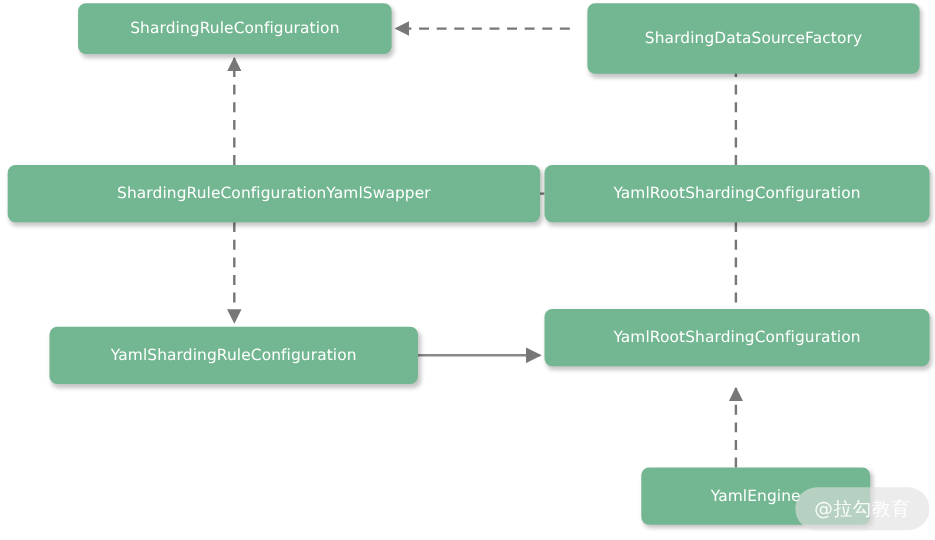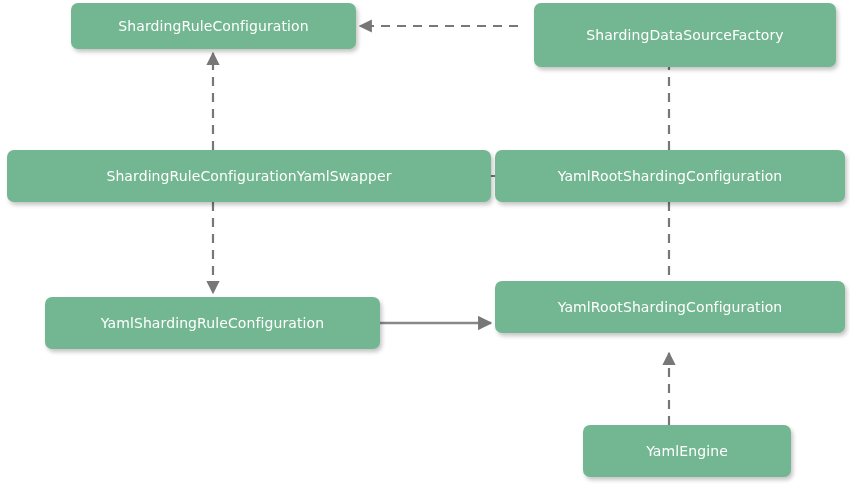--- a/index.html
+++ b/index.html
@@ -123,14 +123,15 @@
   </div>
 
   <div class="node" id="node-5" style="left:495px; top:281px; width:350px; height:52px;">
     <span class="node-label">YamlRootShardingConfiguration</span>
   </div>
 
   <div class="node" id="node-6" style="left:583px; top:425px; width:208px; height:52px;">
     <span class="node-label">YamlEngine</span>
   </div>
 
+  <div id="watermark">@拉勾教育</div>
 
 </div>
 
 </body></html>

